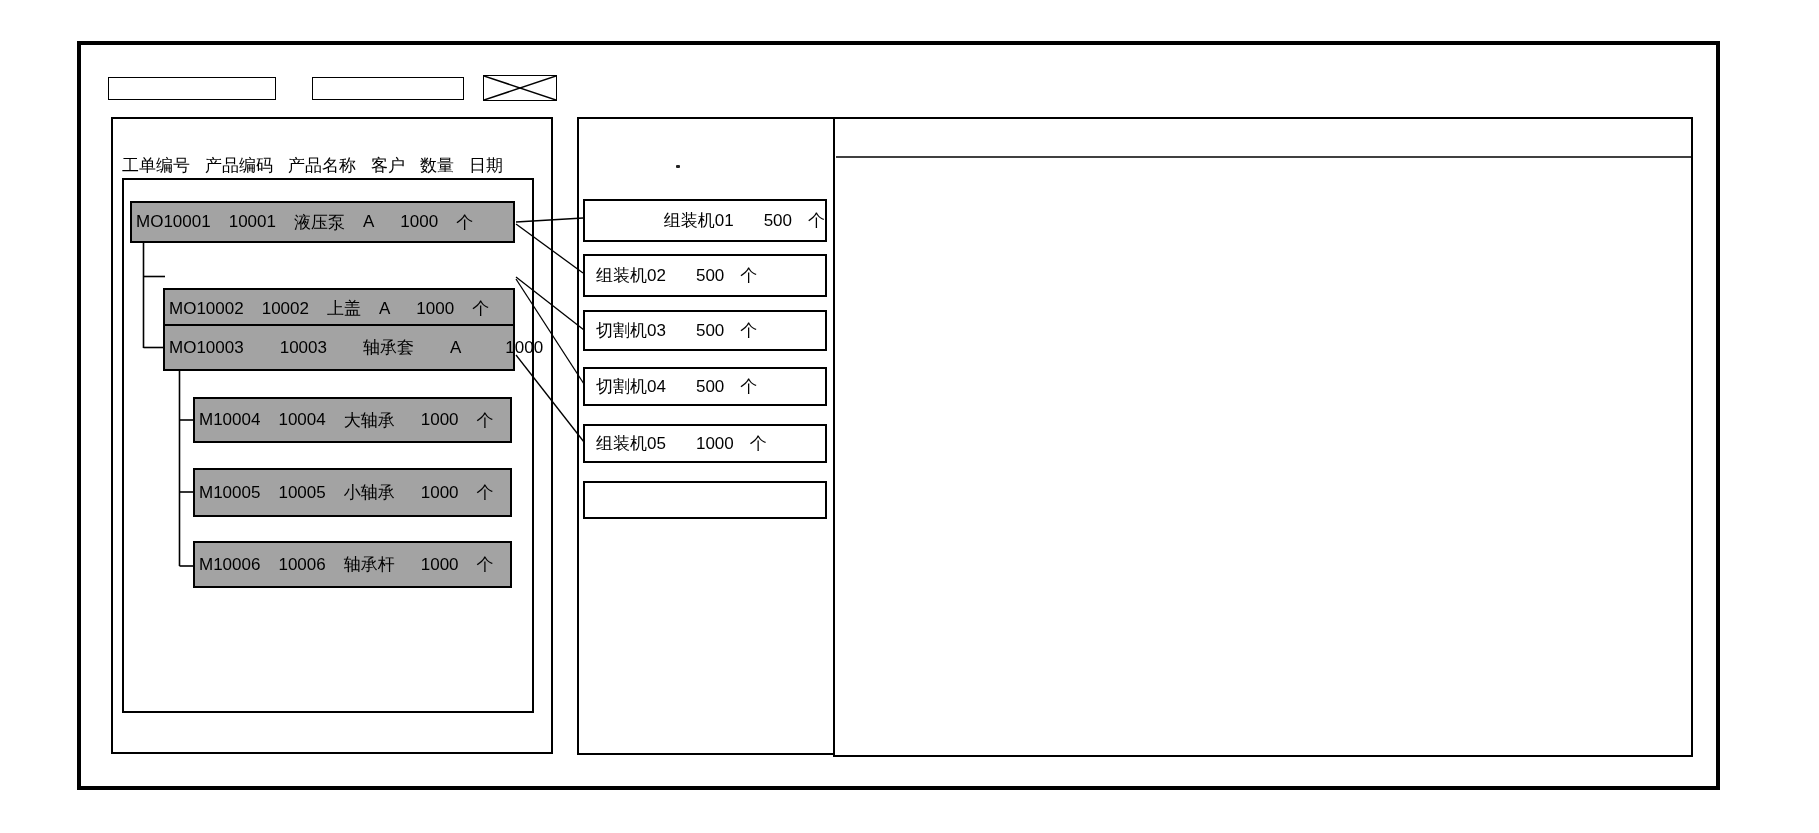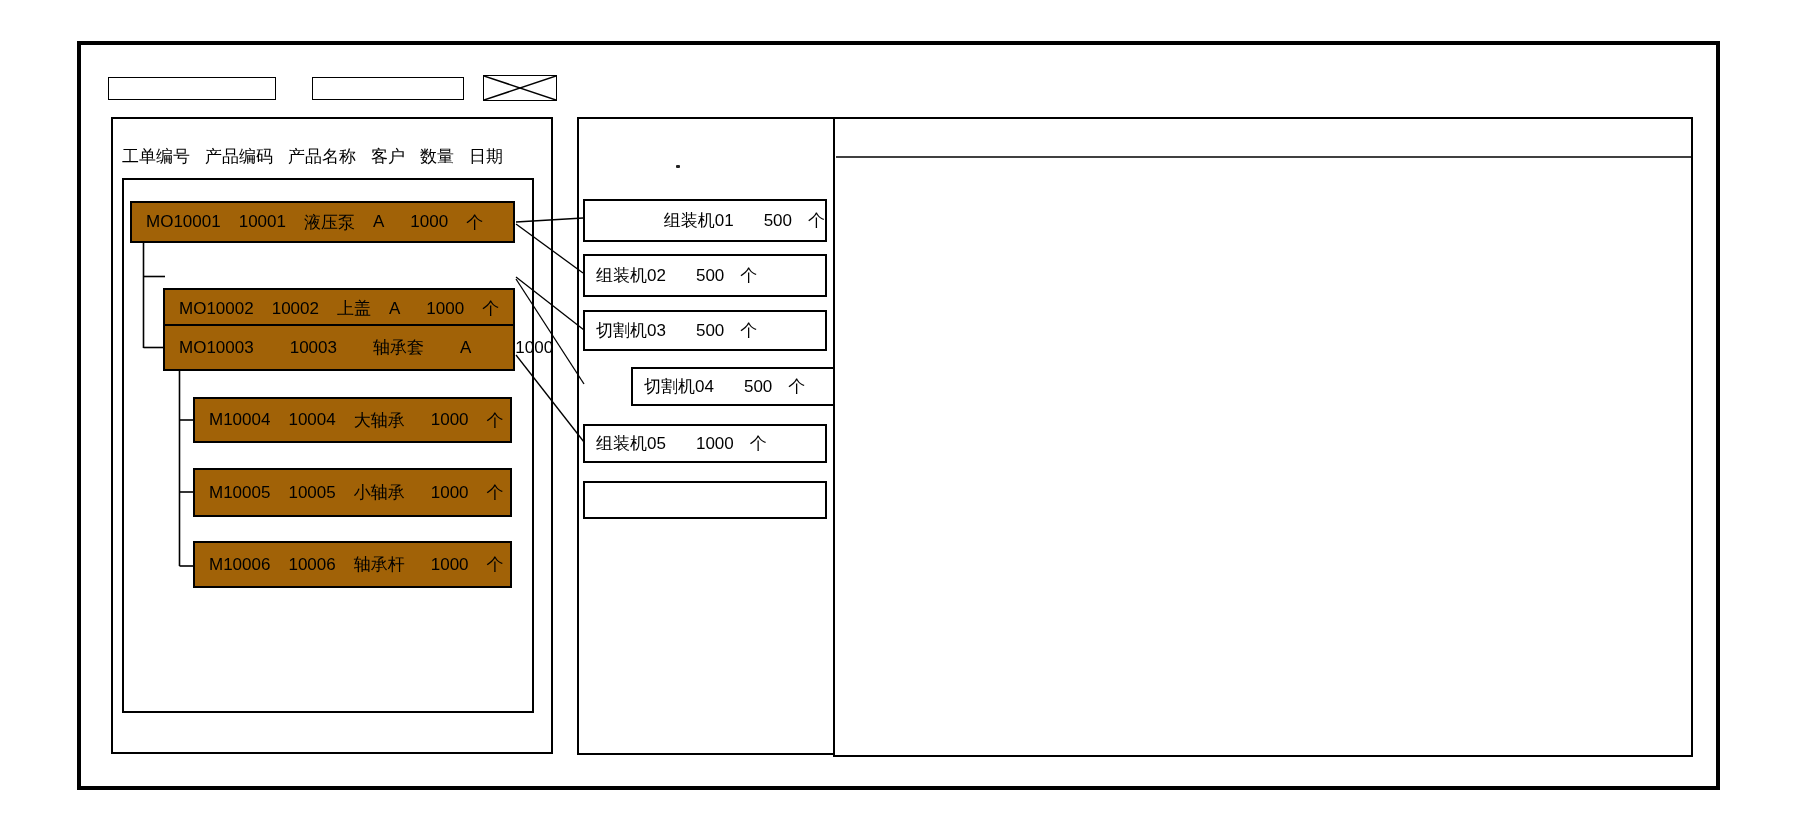--- a/index.html
+++ b/index.html
@@ -8,26 +8,26 @@
     font-family:"Liberation Sans","DejaVu Sans",sans-serif;
     color:#000;
   }
   .abs{position:absolute;box-sizing:border-box;}
   .frame{border:4px solid #000;background:#fff;}
   .box{border:2px solid #000;background:#fff;}
   .thinbox{border:1.5px solid #000;background:#fff;}
   
   .tf{border:1.5px solid #000;background:#fff;}
   
-  .cols{display:flex;gap:15px;font-size:17px;line-height:22px;white-space:nowrap;}
+  .cols{display:flex;gap:15px;font-size:17px;line-height:22px;white-space:nowrap;margin-top:9px;}
   
   .tbox{
     display:flex;align-items:center;gap:18px;
-    padding-left:14px;font-size:17px;white-space:nowrap;
-    border:2px solid #000;background:#a16207;
+    padding-left:4px;font-size:17px;white-space:nowrap;
+    border:2px solid #000;background:#a3a3a3;
   }
   .tbox .qty{margin-left:8px;}
   
   .mbox{
     display:flex;align-items:center;gap:16px;
     padding-left:11px;font-size:17px;white-space:nowrap;
     border:2px solid #000;background:#fff;
   }
   .mbox .qty{margin-left:14px;}
   .overlay{left:0;top:0;width:1819px;height:833px;pointer-events:none;}
@@ -127,21 +127,21 @@
 <div class="abs mbox" style="left:583px;top:254px;width:244px;height:43px;">
   <span>组装机02</span>
   <span class="qty">500</span>
   <span>个</span>
 </div>
 <div class="abs mbox" style="left:583px;top:310px;width:244px;height:41px;">
   <span>切割机03</span>
   <span class="qty">500</span>
   <span>个</span>
 </div>
-<div class="abs mbox" style="left:583px;top:367px;width:244px;height:39px;margin-left:48px;">
+<div class="abs mbox" style="left:583px;top:367px;width:244px;height:39px;">
   <span>切割机04</span>
   <span class="qty">500</span>
   <span>个</span>
 </div>
 <div class="abs mbox" style="left:583px;top:424px;width:244px;height:39px;">
   <span>组装机05</span>
   <span class="qty">1000</span>
   <span>个</span>
 </div>
 <div class="abs mbox" style="left:583px;top:481px;width:244px;height:38px;">

